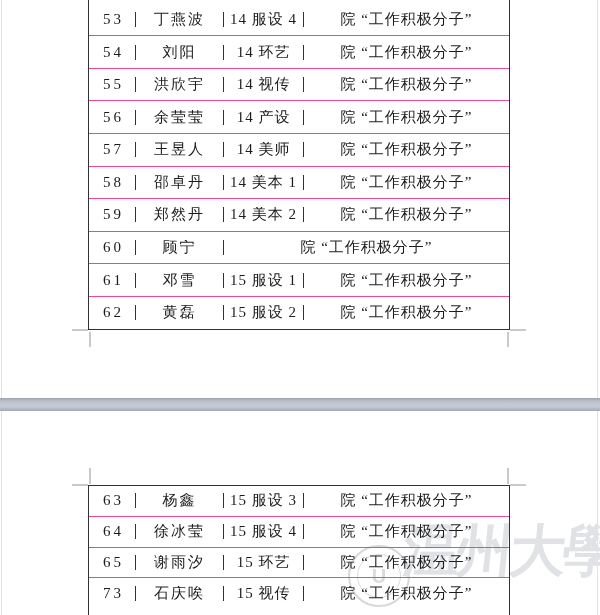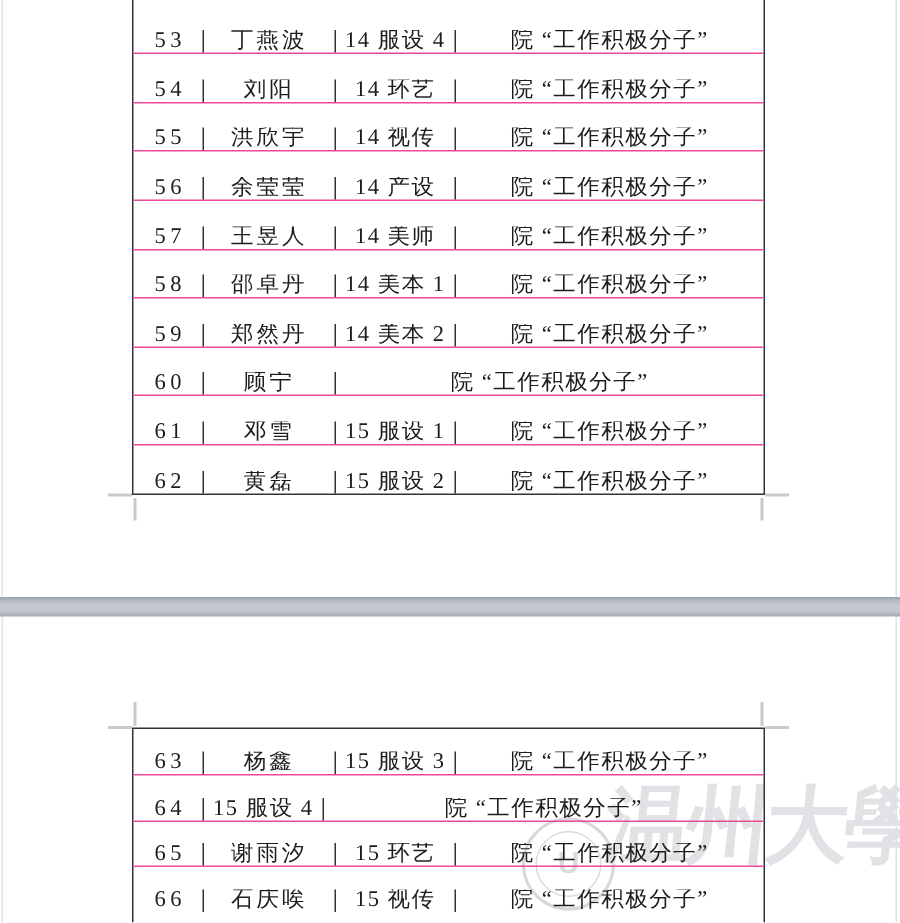--- a/index.html
+++ b/index.html
@@ -23,21 +23,21 @@
     background:linear-gradient(to bottom,#9ba1ae 0%, #b6bbc5 20%, #c5c9d1 45%, #c3c7cf 70%, #a2a8b4 100%);
     z-index:6;
   }
 
   
   .tbl{
     position:absolute; width:420px; left:88px;
     border:1px solid #323232;
     background:transparent; z-index:2;
   }
-  .trow{display:flex; align-items:flex-end;}
+  .trow{display:flex; align-items:center;}
   .trow + .trow{border-top:1px solid #ec4899;}
   .tbl1 .trow{height:31.6px;}
   .tbl1 .trow.partial{height:31px;}
   .tbl2 .trow{height:29.8px;font-family:Liberation Serif, serif;}
   .td{
     display:flex; align-items:center; justify-content:center;
     font-size:15px; line-height:1; overflow:hidden; white-space:nowrap;
   }
   .td + .td{border-left:1px solid #323232;}
   .td.c0{width:46px; letter-spacing:3px; padding-left:3px; box-sizing:border-box;}
@@ -177,31 +177,32 @@
     <div class="tbl tbl2" style="top:74px;">
       <div>
           <div class="trow">
             <div class="td c0">63</div>
             <div class="td c1">杨鑫</div>
             <div class="td c2">15 服设 3</div>
             <div class="td c3">院 “工作积极分子”</div>
           </div>
           <div class="trow">
             <div class="td c0">64</div>
+            <div class="td c1">徐冰莹</div>
             <div class="td c2">15 服设 4</div>
             <div class="td c3">院 “工作积极分子”</div>
           </div>
           <div class="trow">
             <div class="td c0">65</div>
             <div class="td c1">谢雨汐</div>
             <div class="td c2">15 环艺</div>
             <div class="td c3">院 “工作积极分子”</div>
           </div>
           <div class="trow">
-            <div class="td c0">66</div>
+            <div class="td c0">73</div>
             <div class="td c1">石庆唉</div>
             <div class="td c2">15 视传</div>
             <div class="td c3">院 “工作积极分子”</div>
           </div>
         </div>
       <div class="trow">
         <div class="td c0"></div>
         <div class="td c1"></div>
         <div class="td c2"></div>
         <div class="td c3"></div>

